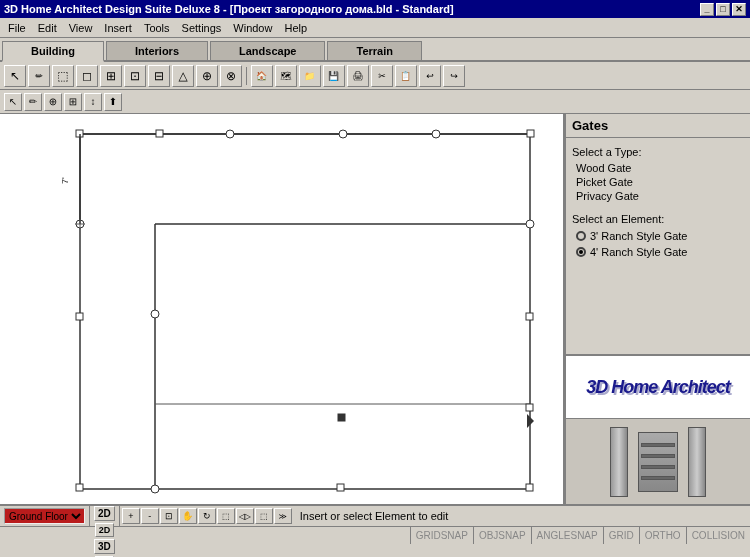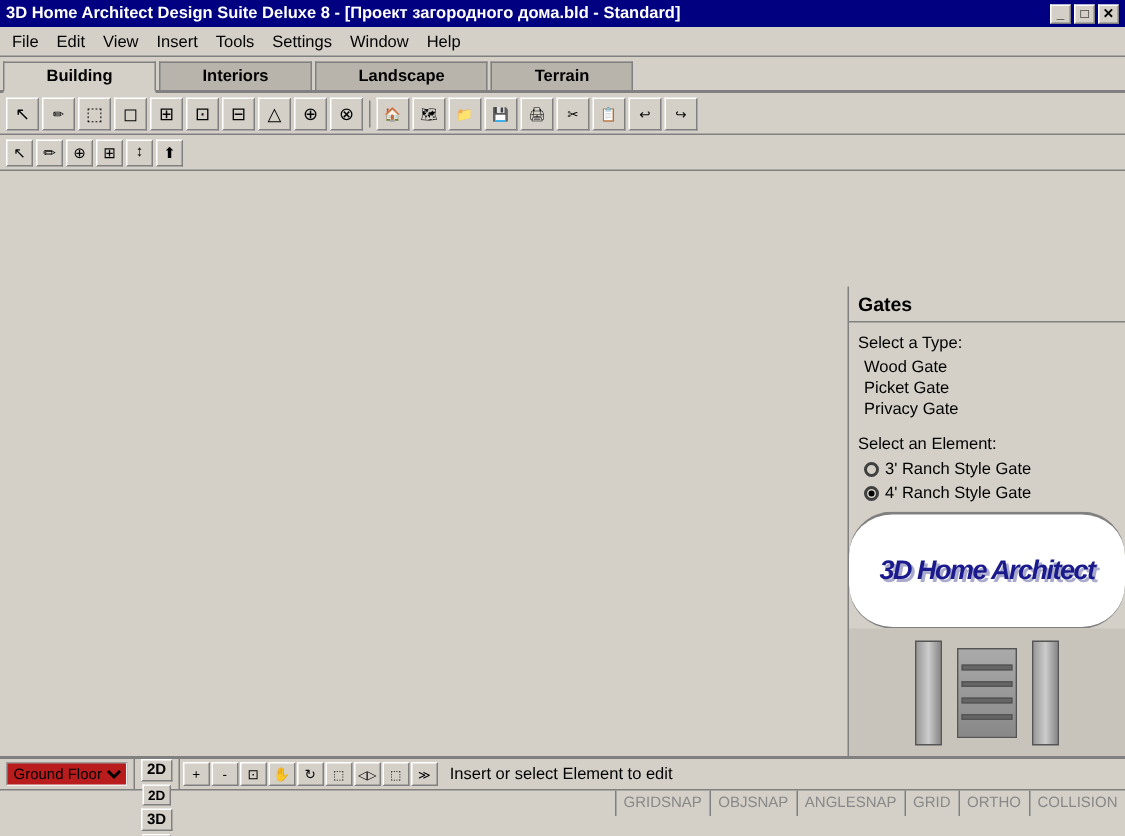--- a/index.html
+++ b/index.html
@@ -100,21 +100,20 @@
       align-items: center;
       padding: 2px 4px;
       border-bottom: 1px solid #808080;
       gap: 2px;
     }
 
     
     #main {
       display: flex;
       height: calc(557px - 18px - 20px - 30px - 28px - 28px - 26px - 22px);
-      align-items: flex-end;
     }
 
     
     #canvas-area {
       flex: 1;
       background: white;
       position: relative;
       overflow: hidden;
       border-right: 2px solid #808080;
     }
@@ -178,28 +177,27 @@
     }
     .radio-dot.selected::after {
       content: '';
       width: 4px; height: 4px;
       border-radius: 50%;
       background: black;
     }
 
     
     #brand-area {
-      height: 78px;
+      height: 65px;
       background: #ffffff;
       display: flex;
       align-items: center;
       justify-content: center;
       border-top: 2px solid #808080;
       border-bottom: 1px solid #808080;
-      border-radius: 29px;
     }
     #brand-logo {
       font-size: 18px;
       font-weight: bold;
       font-style: italic;
       color: #1a1a8c;
       text-shadow: 2px 2px 0px #aaaacc;
       letter-spacing: -1px;
     }
 

